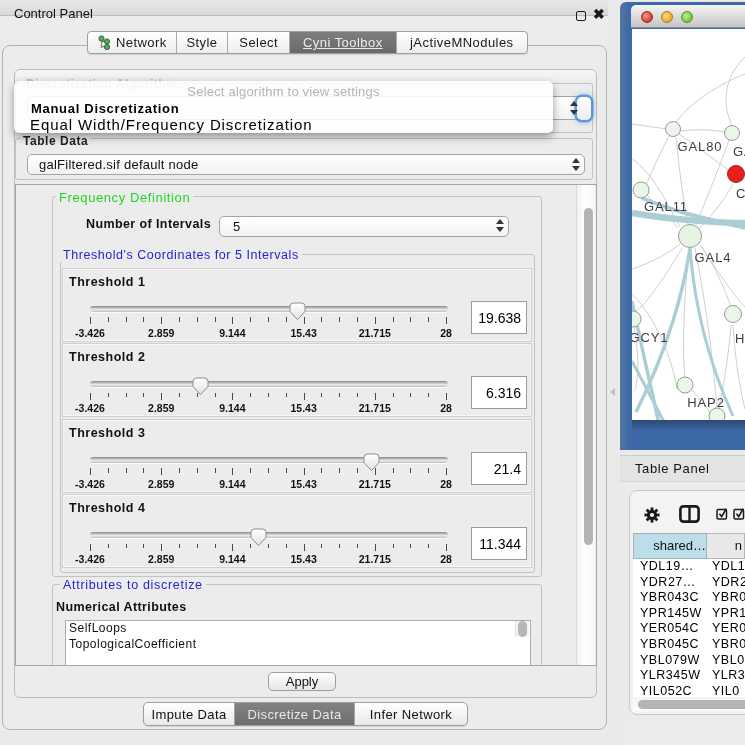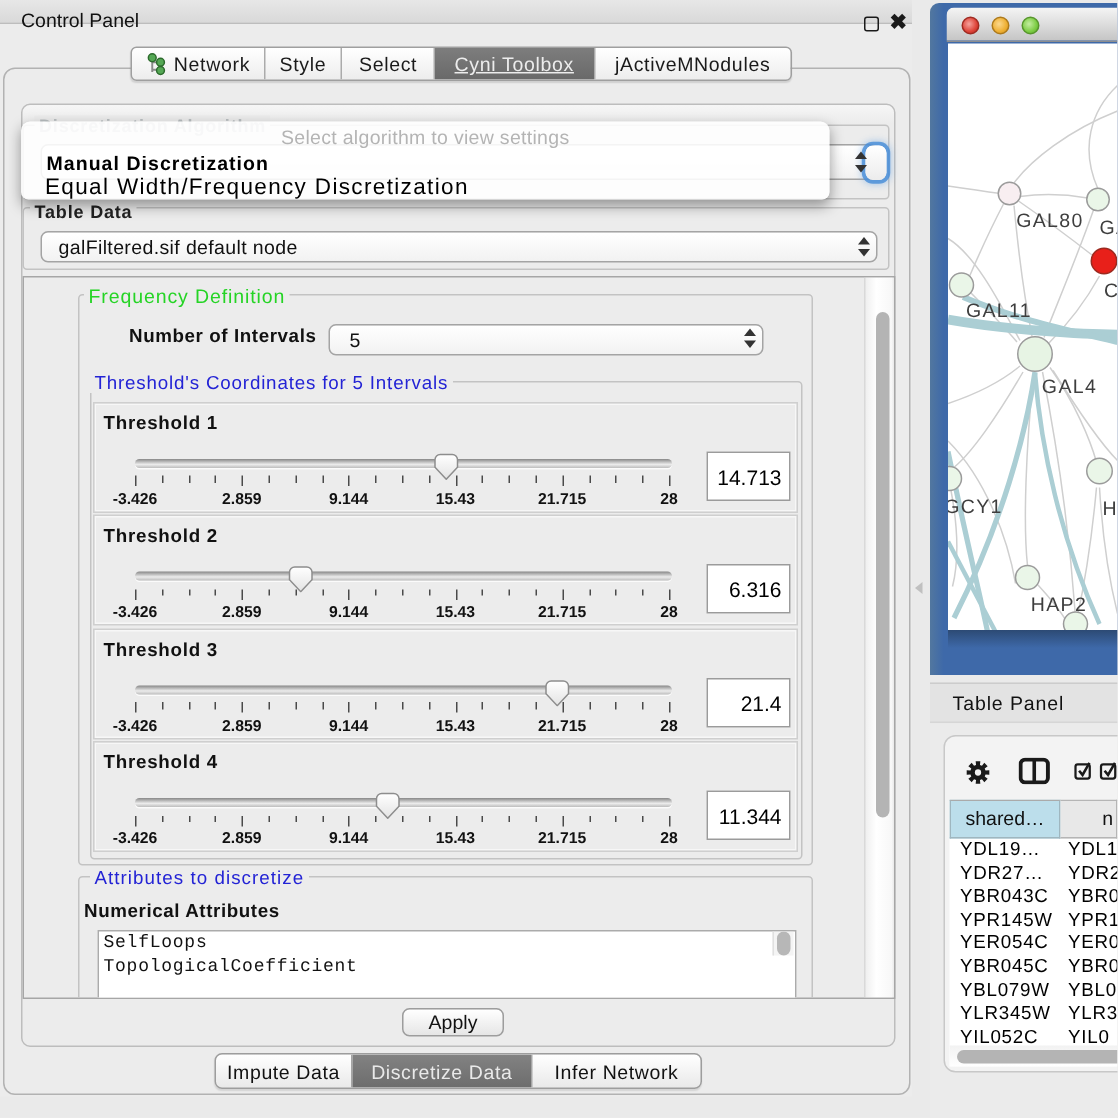--- a/index.html
+++ b/index.html
@@ -56,21 +56,21 @@
 .thtrack { position:absolute; left:27px; top:37px; width:358px; height:6px; border-radius:3px;
   background:linear-gradient(#878787,#ececec 60%,#bdbdbd); box-shadow:0 1px 0 rgba(255,255,255,0.8); }
 .thumb { position:absolute; top:33px; width:17px; height:18px; }
 .tick { position:absolute; width:1px; background:#4a4a4a; }
 .slbl { position:absolute; font-size:10.5px; font-weight:bold; color:#111; transform:translateX(-50%); top:58px; }
 .valbox { position:absolute; left:408px; top:32px; width:56px; height:33px; background:#ffffff;
   border:1px solid #9b9b9b; font-size:14px; color:#000; text-align:right; padding:8px 5px 0 0; }
 
 
 #attrlist { left:65px; top:620px; width:466px; height:47px; background:#ffffff; border:1px solid #ababab;
-  font-size:12px; letter-spacing:0.5px; color:#111; overflow:hidden;font-family:Liberation Mono, monospace; }
+  font-size:12px; letter-spacing:0.5px; color:#111; overflow:hidden; }
 #attrlist div { padding-left:3px; height:15.5px; line-height:15.5px; }
 #listsb { position:absolute; right:1px; top:0; width:14px; height:45px; background:#f4f4f4; border-left:1px solid #e0e0e0; }
 #listsbthumb { position:absolute; left:2px; top:0px; width:9px; height:26px; background:#b7b7b7; border-radius:5px; }
 
 
 .btn { background:linear-gradient(#ffffff,#e6e6e6); border:1px solid #9d9d9d; border-radius:5px;
   font-size:13px; color:#111; text-align:center; }
 #segctl { left:143px; top:702px; width:325px; height:24px; border:1px solid #9d9d9d; border-radius:5px;
   background:linear-gradient(#ffffff,#e9e9e9); display:flex; overflow:hidden; box-shadow:0 1px 1px rgba(0,0,0,0.1); }
 .seg { height:100%; font-size:13px; letter-spacing:0.4px; color:#111; display:flex; align-items:center; justify-content:center;
@@ -96,21 +96,21 @@
 
 
 #tpstrip { left:620px; top:455px; width:125px; height:27px; letter-spacing:0.6px; background:#e3e3e3;
   border-top:1px solid #cccccc; border-bottom:1px solid #d6d6d6;
   font-size:13px; color:#111; line-height:26px; }
 #tpbg { left:620px; top:483px; width:125px; height:262px; background:#ebebeb; }
 #tpanel { left:629px; top:490px; width:125px; height:225px; background:#f3f3f3;
   border:1px solid #c8c8c8; border-radius:8px 0 0 8px; }
 #ttable { left:633px; top:533px; width:112px; height:178px; background:#ffffff; overflow:hidden; font-size:12.5px; }
 #thead1 { position:absolute; left:0; top:0; width:74px; height:26px; background:#bcdeeb;
-  border:1px solid #9fb6bf; border-top-color:#aaaaaa; text-align:center; line-height:24px; color:#111; font-size:13px;}
+  border:1px solid #9fb6bf; border-top-color:#aaaaaa; text-align:right; line-height:24px; color:#111; font-size:13px;}
 #thead2 { position:absolute; left:74px; top:0; width:38px; height:26px; background:#e8e8e8;
   border:1px solid #b5b5b5; border-left:none; text-align:right; line-height:24px; color:#111; font-size:13px; padding-right:2px;}
 .trow { position:absolute; width:200px; height:15.6px; line-height:15.6px; letter-spacing:0.5px; color:#000; }
 .trow .c1 { position:absolute; left:7px; }
 .trow .c2 { position:absolute; left:79px; }
 #hsb { position:absolute; left:0px; top:164px; width:112px; height:14px; background:linear-gradient(#f2f2f2,#ffffff); }
 #hsbthumb { position:absolute; left:5px; top:3px; width:120px; height:9px; background:#b4b4b4; border-radius:5px; }
 </style>
 </head>
 <body>
@@ -207,21 +207,21 @@
           <div class="slbl" style="left:383.0px;">28</div>
           <svg class="abs thumb" style="left:225.5px;" width="17" height="18" viewBox="0 0 17 18">
             <defs>
               <linearGradient id="tg0" x1="0" y1="0" x2="0" y2="1">
                 <stop offset="0" stop-color="#ffffff"></stop>
                 <stop offset="1" stop-color="#e3e3e3"></stop>
               </linearGradient>
             </defs>
             <path d="M1,4.5 a3.5,3.5 0 0 1 3.5,-3.5 h8 a3.5,3.5 0 0 1 3.5,3.5 v5 l-7.5,8 l-7.5,-8 z" fill="url(#tg0)" stroke="#8d8d8d" stroke-width="1"></path>
           </svg>
-          <div class="valbox">14.713</div>
+          <div class="valbox">19.638</div>
         </div>
       <div class="thblock" style="top:343px;">
           <div class="thtitle">Threshold 2</div>
           <div class="thtrack"></div>
           <div class="tick" style="left:27.0px; top:48.5px; height:7px;"></div>
           <div class="tick" style="left:44.8px; top:48.5px; height:4.5px;"></div>
           <div class="tick" style="left:62.6px; top:48.5px; height:4.5px;"></div>
           <div class="tick" style="left:80.4px; top:48.5px; height:4.5px;"></div>
           <div class="tick" style="left:98.2px; top:48.5px; height:7px;"></div>
           <div class="tick" style="left:116.0px; top:48.5px; height:4.5px;"></div>

